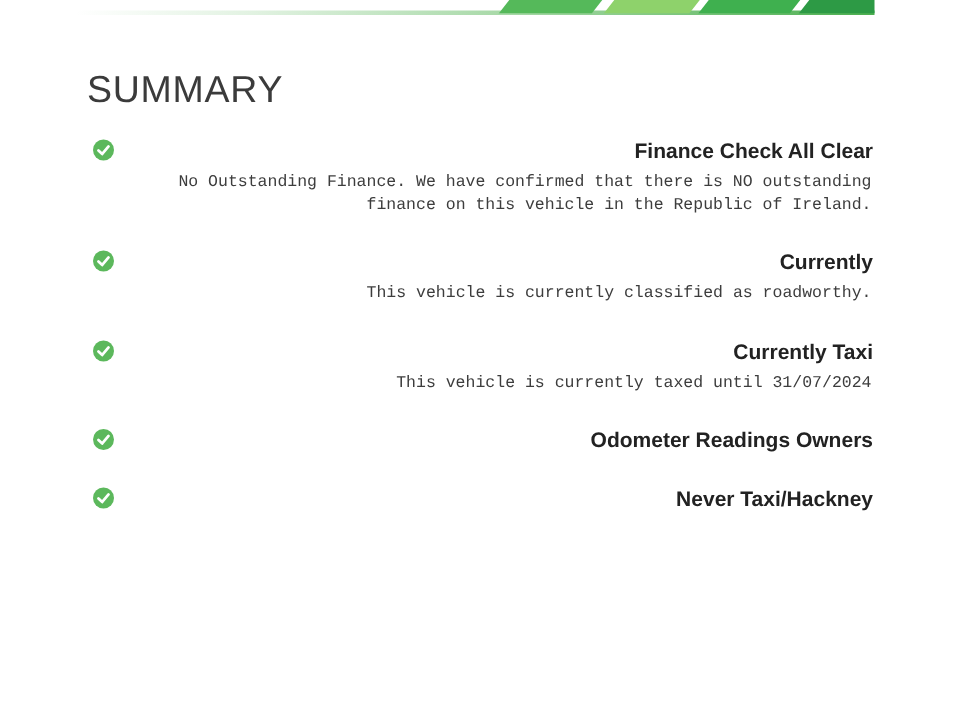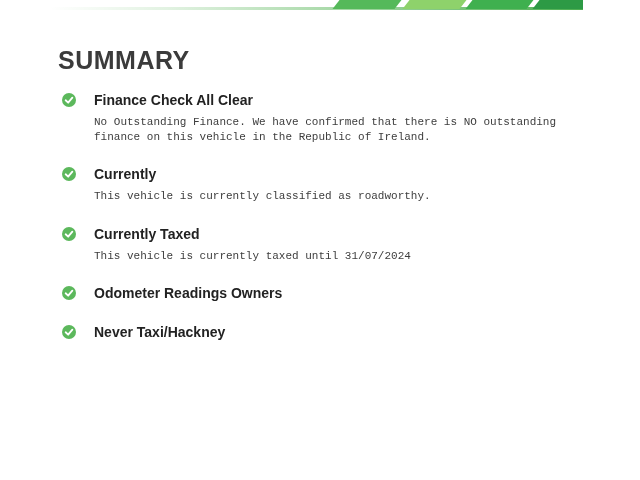--- a/index.html
+++ b/index.html
@@ -31,36 +31,36 @@
   .chev-a { left: 6px;   width: 62px; background: var(--chev-a); }
   .chev-b { left: 76px;  width: 57px; background: var(--chev-b); }
   .chev-c { left: 139px; width: 61px; background: var(--chev-c); }
   .chev-d { left: 206px; width: 60px; background: var(--chev-d); }
 
   
   main { padding: 36px 58px 0 58px; }
   h1.section-title {
     margin: 0 0 19px 0;
     font-size: 25px; line-height: 26px;
-    font-weight: bold; letter-spacing: 0.5px;
+    font-weight: normal; letter-spacing: 0.5px;
     color: #3b3b3b;
   }
 
   .summary-list { }
   .summary-item { display: flex; margin-bottom: 22px; }
   .icon-col { flex: none; width: 36px; padding-left: 4px; box-sizing: border-box; }
   .check-icon {
     display: block; width: 14px; height: 14px;
     border-radius: 50%;
     background: var(--check-green);
     margin-top: 1px;
   }
   .check-icon svg { display: block; width: 14px; height: 14px; }
 
-  .item-body { flex: 1; min-width: 0; }
+  .item-body { flex: 1; min-width: 0; text-align: right; }
   .item-title {
     font-size: 14px; line-height: 17px;
     font-weight: bold; color: #222222;
   }
   .item-desc {
     margin-top: 6px;
     font-size: 11px; line-height: 14.5px;
     color: #3d3d3d;
     max-width: 487px;
     font-family: Liberation Mono, monospace;
@@ -116,21 +116,21 @@
 
     <div class="summary-item">
       <div class="icon-col">
         <span class="check-icon">
           <svg viewBox="0 0 100 100">
               <path d="M26 52 L44 69 L74 33" fill="none" stroke="#ffffff" stroke-width="13" stroke-linecap="round" stroke-linejoin="round"></path>
             </svg>
         </span>
       </div>
       <div class="item-body">
-        <div class="item-title">Currently Taxed</div>
+        <div class="item-title">Currently Taxi</div>
         <div class="item-desc">This vehicle is currently taxed until 31/07/2024</div>
       </div>
     </div>
 
     <div class="summary-item">
       <div class="icon-col">
         <span class="check-icon">
           <svg viewBox="0 0 100 100">
               <path d="M26 52 L44 69 L74 33" fill="none" stroke="#ffffff" stroke-width="13" stroke-linecap="round" stroke-linejoin="round"></path>
             </svg>

